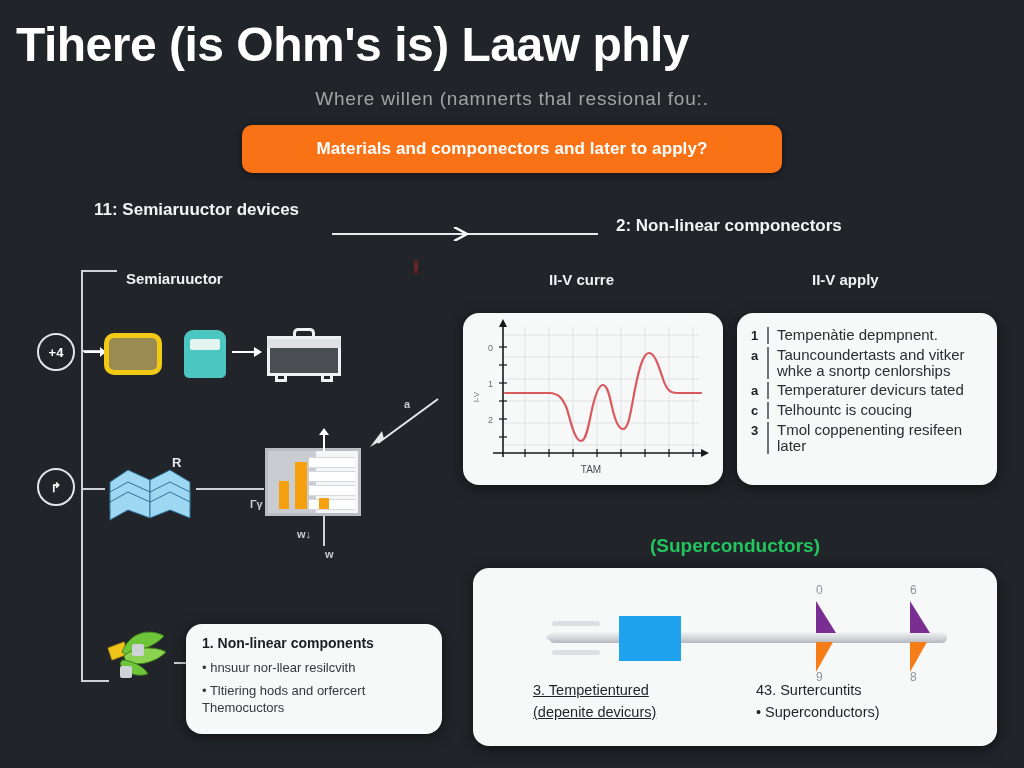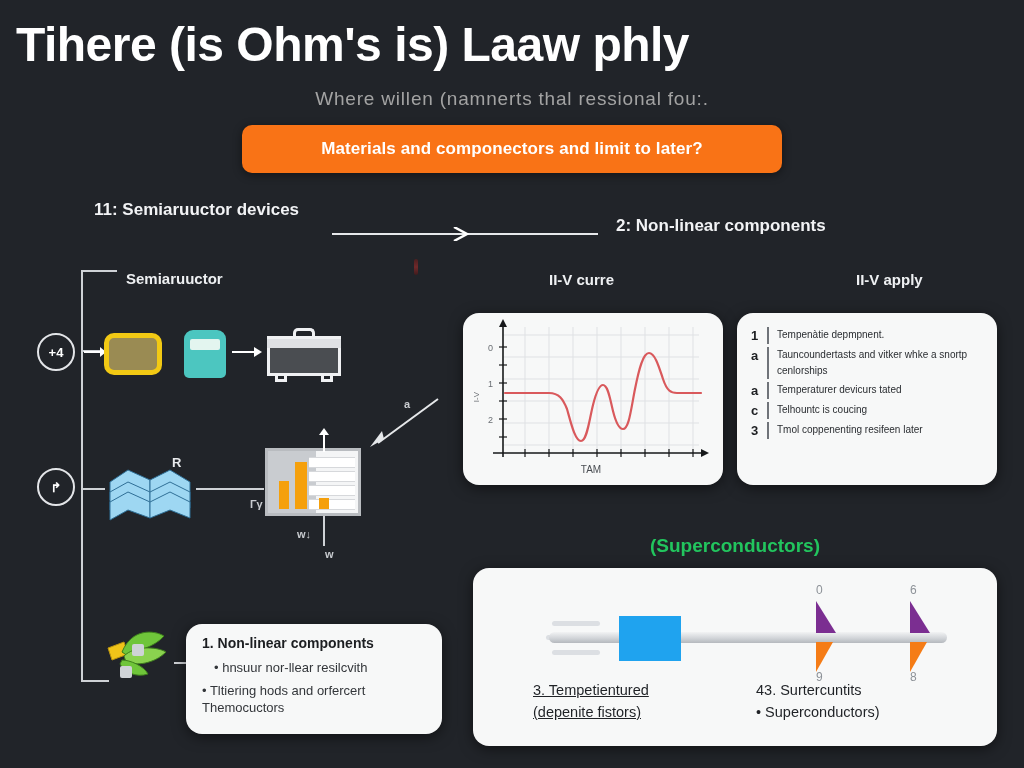--- a/index.html
+++ b/index.html
@@ -87,21 +87,21 @@
 
   .col-label {
     position: absolute;
     color: #eef0f2;
     font-size: 15px;
     font-weight: bold;
     white-space: nowrap;
   }
   #col-transistors { left: 126px; top: 270px; }
   #col-iv-curve    { left: 549px; top: 271px; }
-  #col-iv-apply    { left: 856px; top: 271px; }
+  #col-iv-apply    { left: 812px; top: 271px; }
 
   .red-dot {
     position: absolute;
     left: 414px;
     top: 259px;
     width: 4px;
     height: 16px;
     background: linear-gradient(#5a1d1d, #8a2b2b, #4a1818);
     opacity: 0.75;
     border-radius: 2px;
@@ -309,42 +309,42 @@
   }
   .list-sep {
     width: 2px;
     flex: 0 0 2px;
     align-self: stretch;
     background: #6f7379;
     margin-right: 8px;
   }
   .list-val {
     color: #2a2d31;
-    font-size: 10px;
+    font-size: 15px;
     line-height: 16px;
     flex: 1;
   }
 
   
   .nl-title {
     position: absolute;
     left: 16px; top: 11px;
     color: #1c1e21;
     font-size: 14px;
     font-weight: bold;
   }
   .nl-bullet {
     position: absolute;
     left: 16px;
     color: #33363a;
     font-size: 13px;
     line-height: 17px;
     width: 224px;
   }
-  #nl-b1 { top: 35px; margin-left: 12px; }
+  #nl-b1 { top: 35px; }
   #nl-b2 { top: 58px; }
 
   
   .sc-heading {
     position: absolute;
     left: 473px;
     top: 535px;
     width: 524px;
     text-align: center;
     color: #22c55e;
@@ -403,25 +403,25 @@
 </style>
 </head>
 <body>
 
 <div id="canvas">
 
   <div class="page-title">Tihere (is Ohm's is) Laaw phly</div>
   <div class="page-subtitle">Where willen (namnerts thal ressional fou:.</div>
 
   <div class="banner">
-    <span class="banner-text">Materials and componectors and limit to later?</span>
+    <span class="banner-text">Materials and componectors and later to apply?</span>
   </div>
 
   <div class="stage-label" id="stage-left">11: Semiaruuctor devices</div>
-  <div class="stage-label" id="stage-right">2: Non-linear components</div>
+  <div class="stage-label" id="stage-right">2: Non-linear componectors</div>
 
   <svg class="stage-arrow" viewBox="0 0 272 14">
     <line x1="0" y1="7" x2="266" y2="7" stroke="#e6e8ea" stroke-width="2"></line>
     <polyline points="122,0 135,7 122,14" fill="none" stroke="#ffffff" stroke-width="2.5"></polyline>
   </svg>
 
   <div class="col-label" id="col-transistors">Semiaruuctor</div>
   <div class="col-label" id="col-iv-curve">II-V curre</div>
   <div class="col-label" id="col-iv-apply">II-V apply</div>
 
@@ -613,20 +613,20 @@
   <div class="tri-num" style="left:816px; top:583px;">0</div>
   <div class="tri-num" style="left:816px; top:670px;">9</div>
 
   <div class="tri tri-up" style="left:910px; top:601px;"></div>
   <div class="tri tri-down" style="left:910px; top:642px;"></div>
   <div class="tri-num" style="left:910px; top:583px;">6</div>
   <div class="tri-num" style="left:910px; top:670px;">8</div>
 
   <div class="bc-cap" id="cap-left">
     <div>3. Tempetientured</div>
-    <div>(depenite fistors)</div>
+    <div>(depenite devicurs)</div>
   </div>
   <div class="bc-cap" id="cap-right">
     <div>43. Surtercuntits</div>
     <div>• Superconductors)</div>
   </div>
 
 </div>
 
 </body></html>

